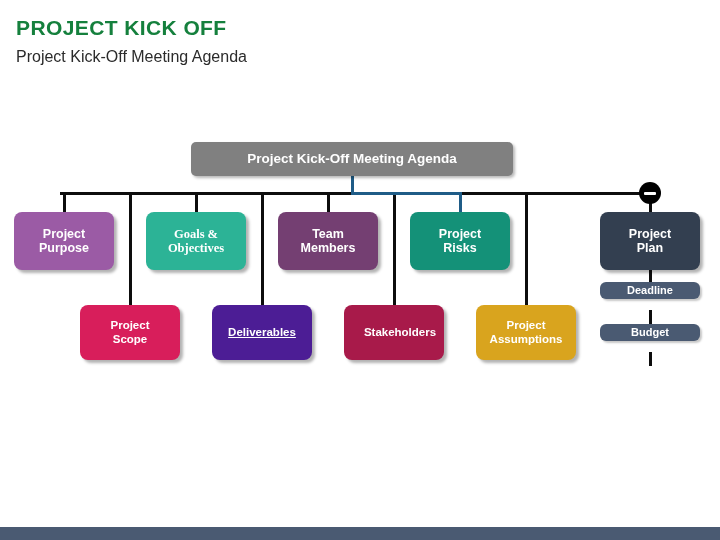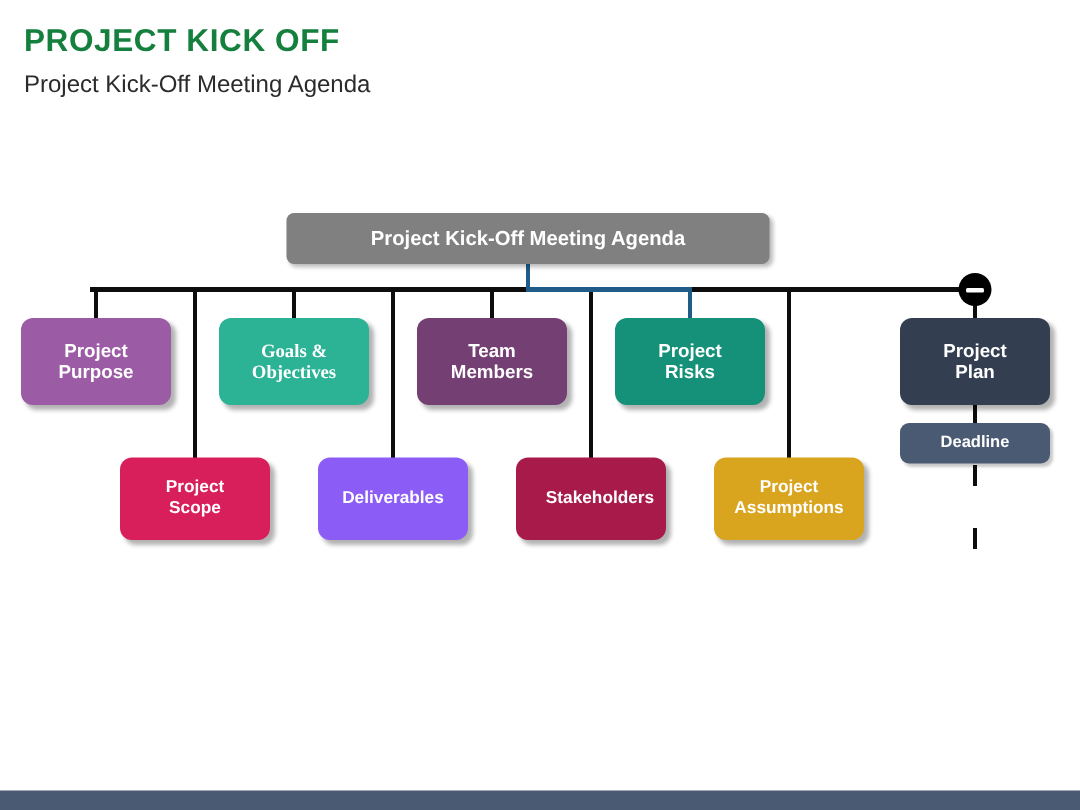--- a/index.html
+++ b/index.html
@@ -102,21 +102,21 @@
     box-shadow: 3px 3px 3px rgba(0,0,0,0.30);
   }
   .lvl2 {
     width: 100px;
     height: 55px;
     font-size: 11.5px;
     box-shadow: 3px 3px 3px rgba(0,0,0,0.30);
   }
   .leaf {
     width: 100px;
-    height: 27px;
+    height: 17px;
     font-size: 11px;
     border-radius: 6px;
     box-shadow: 2px 2px 2px rgba(0,0,0,0.22);
   }
 
   
   #collapse-toggle {
     position: absolute;
     left: 639px;
     top: 182px;
@@ -202,21 +202,21 @@
     <div class="node lvl2" style="left:80px;  top:305px; background:#D81E5B;">
       <span class="node-label">Project
 Scope</span>
     </div>
 
     <div class="node lvl1" style="left:146px; top:212px; background:#2CB396;font-family:Liberation Serif, serif;">
       <span class="node-label">Goals &amp;
 Objectives</span>
     </div>
 
-    <div class="node lvl2" style="left:212px; top:305px; background:#8b5cf6;">
+    <div class="node lvl2" style="left:212px; top:305px; background:#4c1d95;text-decoration:underline;">
       <span class="node-label">Deliverables</span>
     </div>
 
     <div class="node lvl1" style="left:278px; top:212px; background:#743F72;">
       <span class="node-label">Team
 Members</span>
     </div>
 
     <div class="node lvl2" style="left:344px; top:305px; background:#A81A4A;padding-left:12px;">
       <span class="node-label">Stakeholders</span>
@@ -234,19 +234,22 @@
 
     <div class="node lvl1" style="left:600px; top:212px; background:#333F50;">
       <span class="node-label">Project
 Plan</span>
     </div>
 
     <div class="node leaf" style="left:600px; top:282px; background:#4A5A72;">
       <span class="node-label">Deadline</span>
     </div>
 
+    <div class="node leaf" style="left:600px; top:324px; background:#4A5A72;">
+      <span class="node-label">Budget</span>
+    </div>
 
 
   </div>
 
   <div id="footer-bar"></div>
 
 </div>
 
 </body></html>

